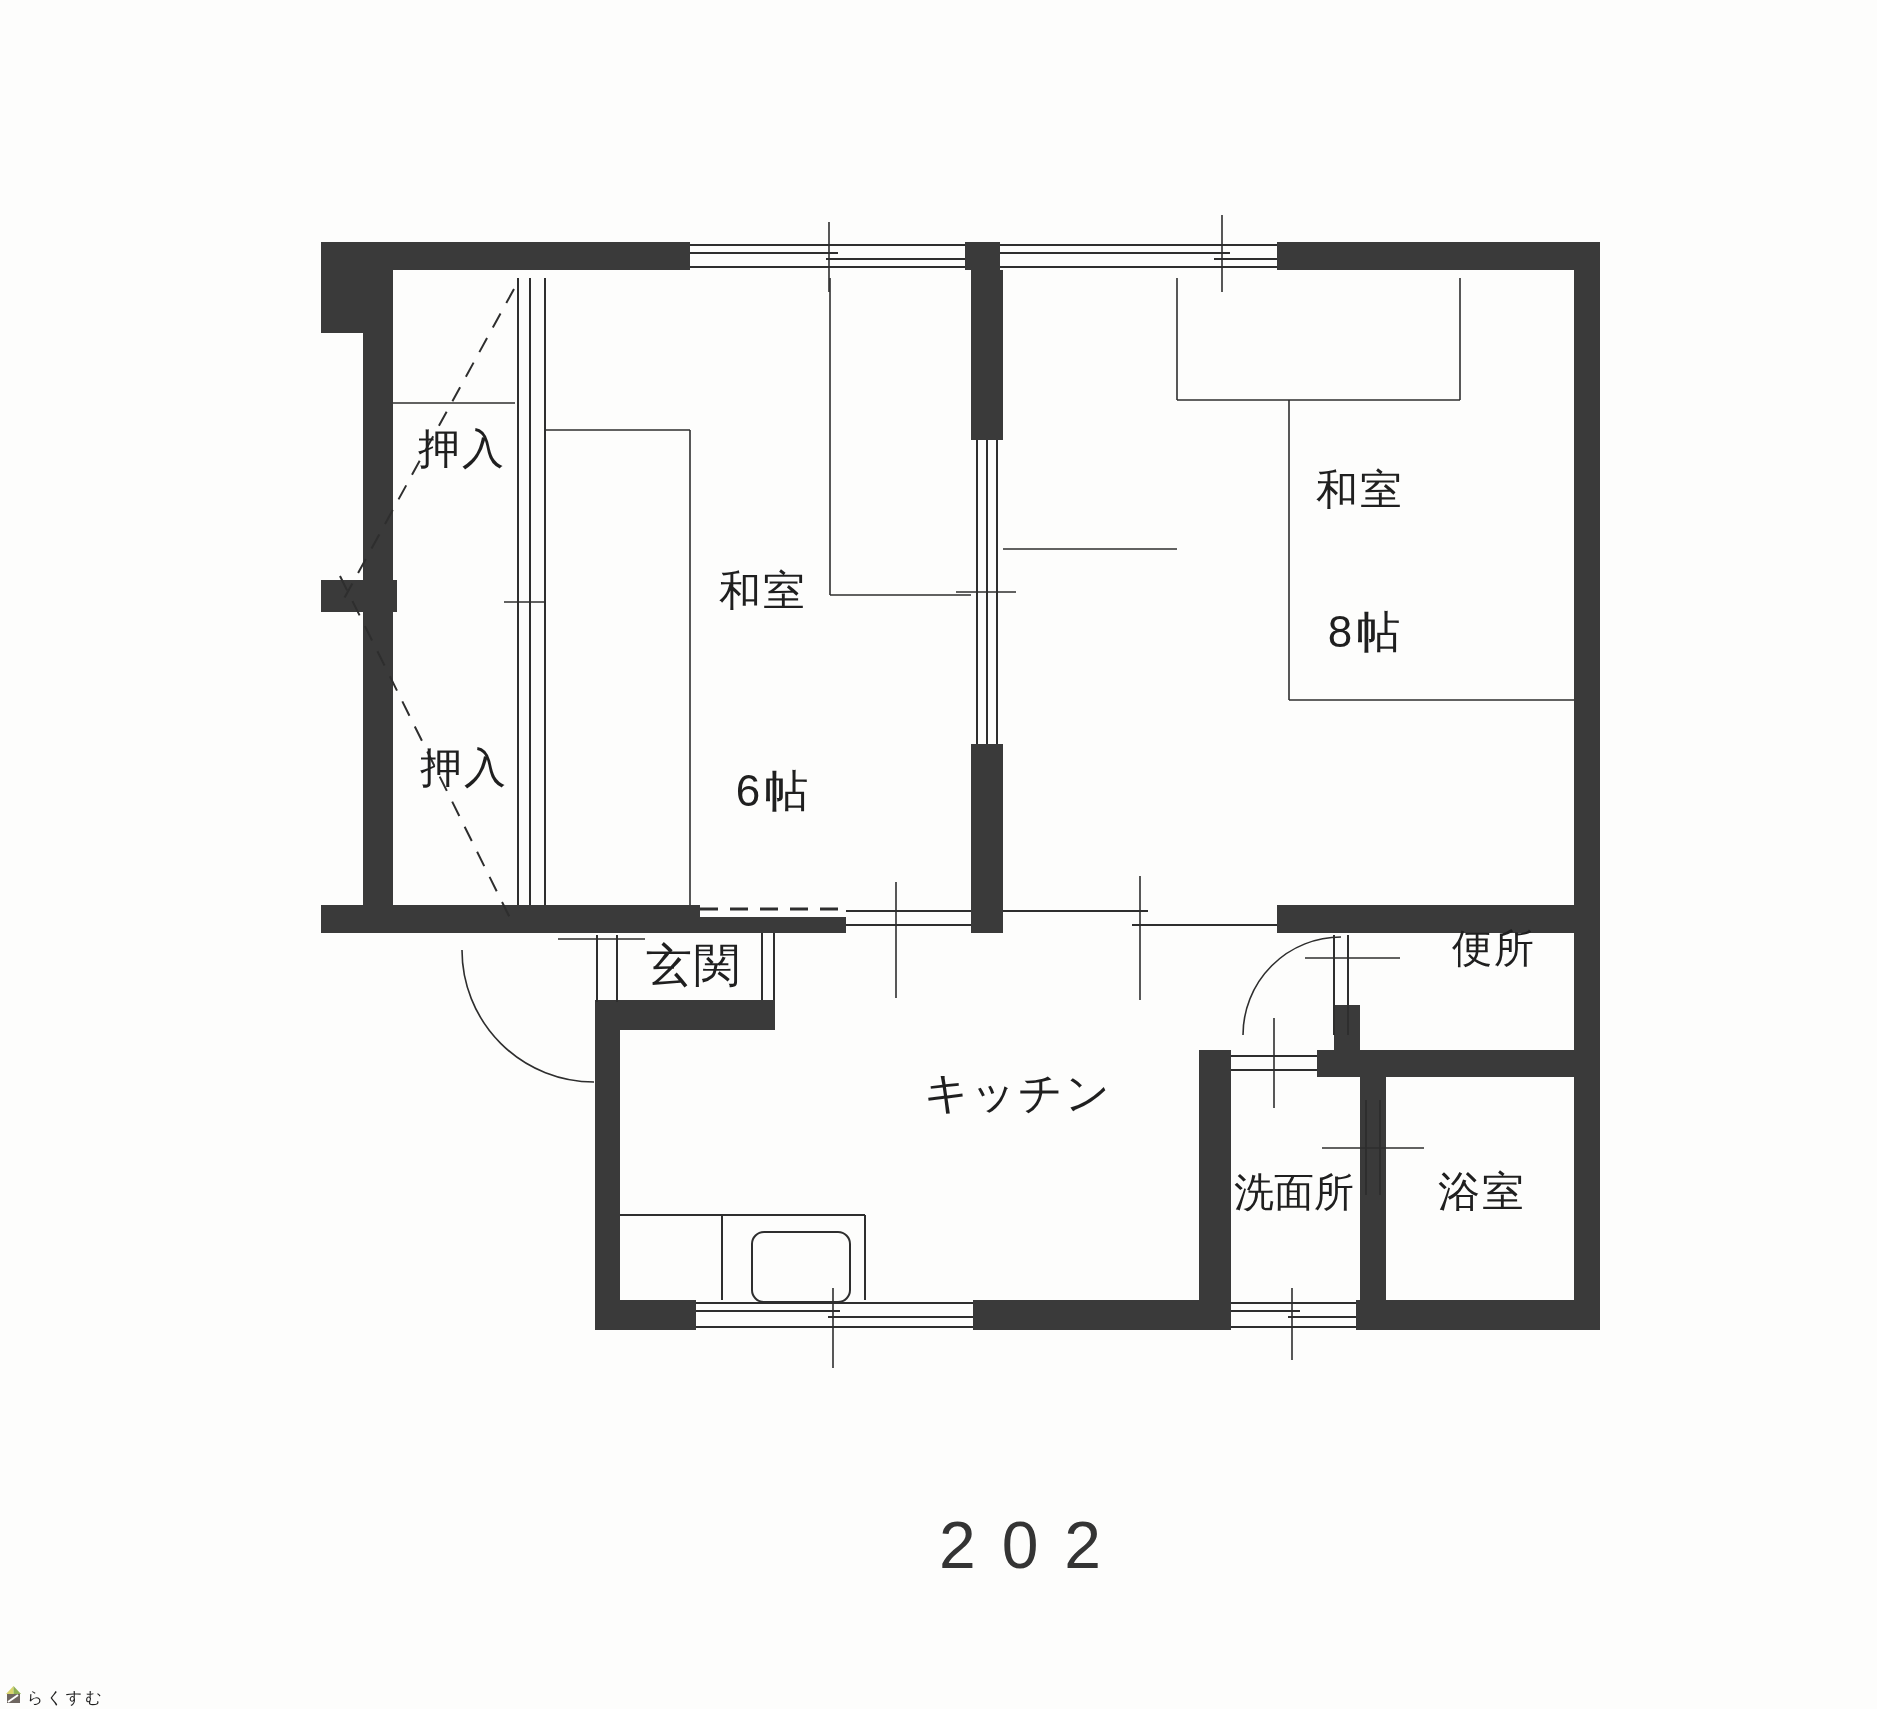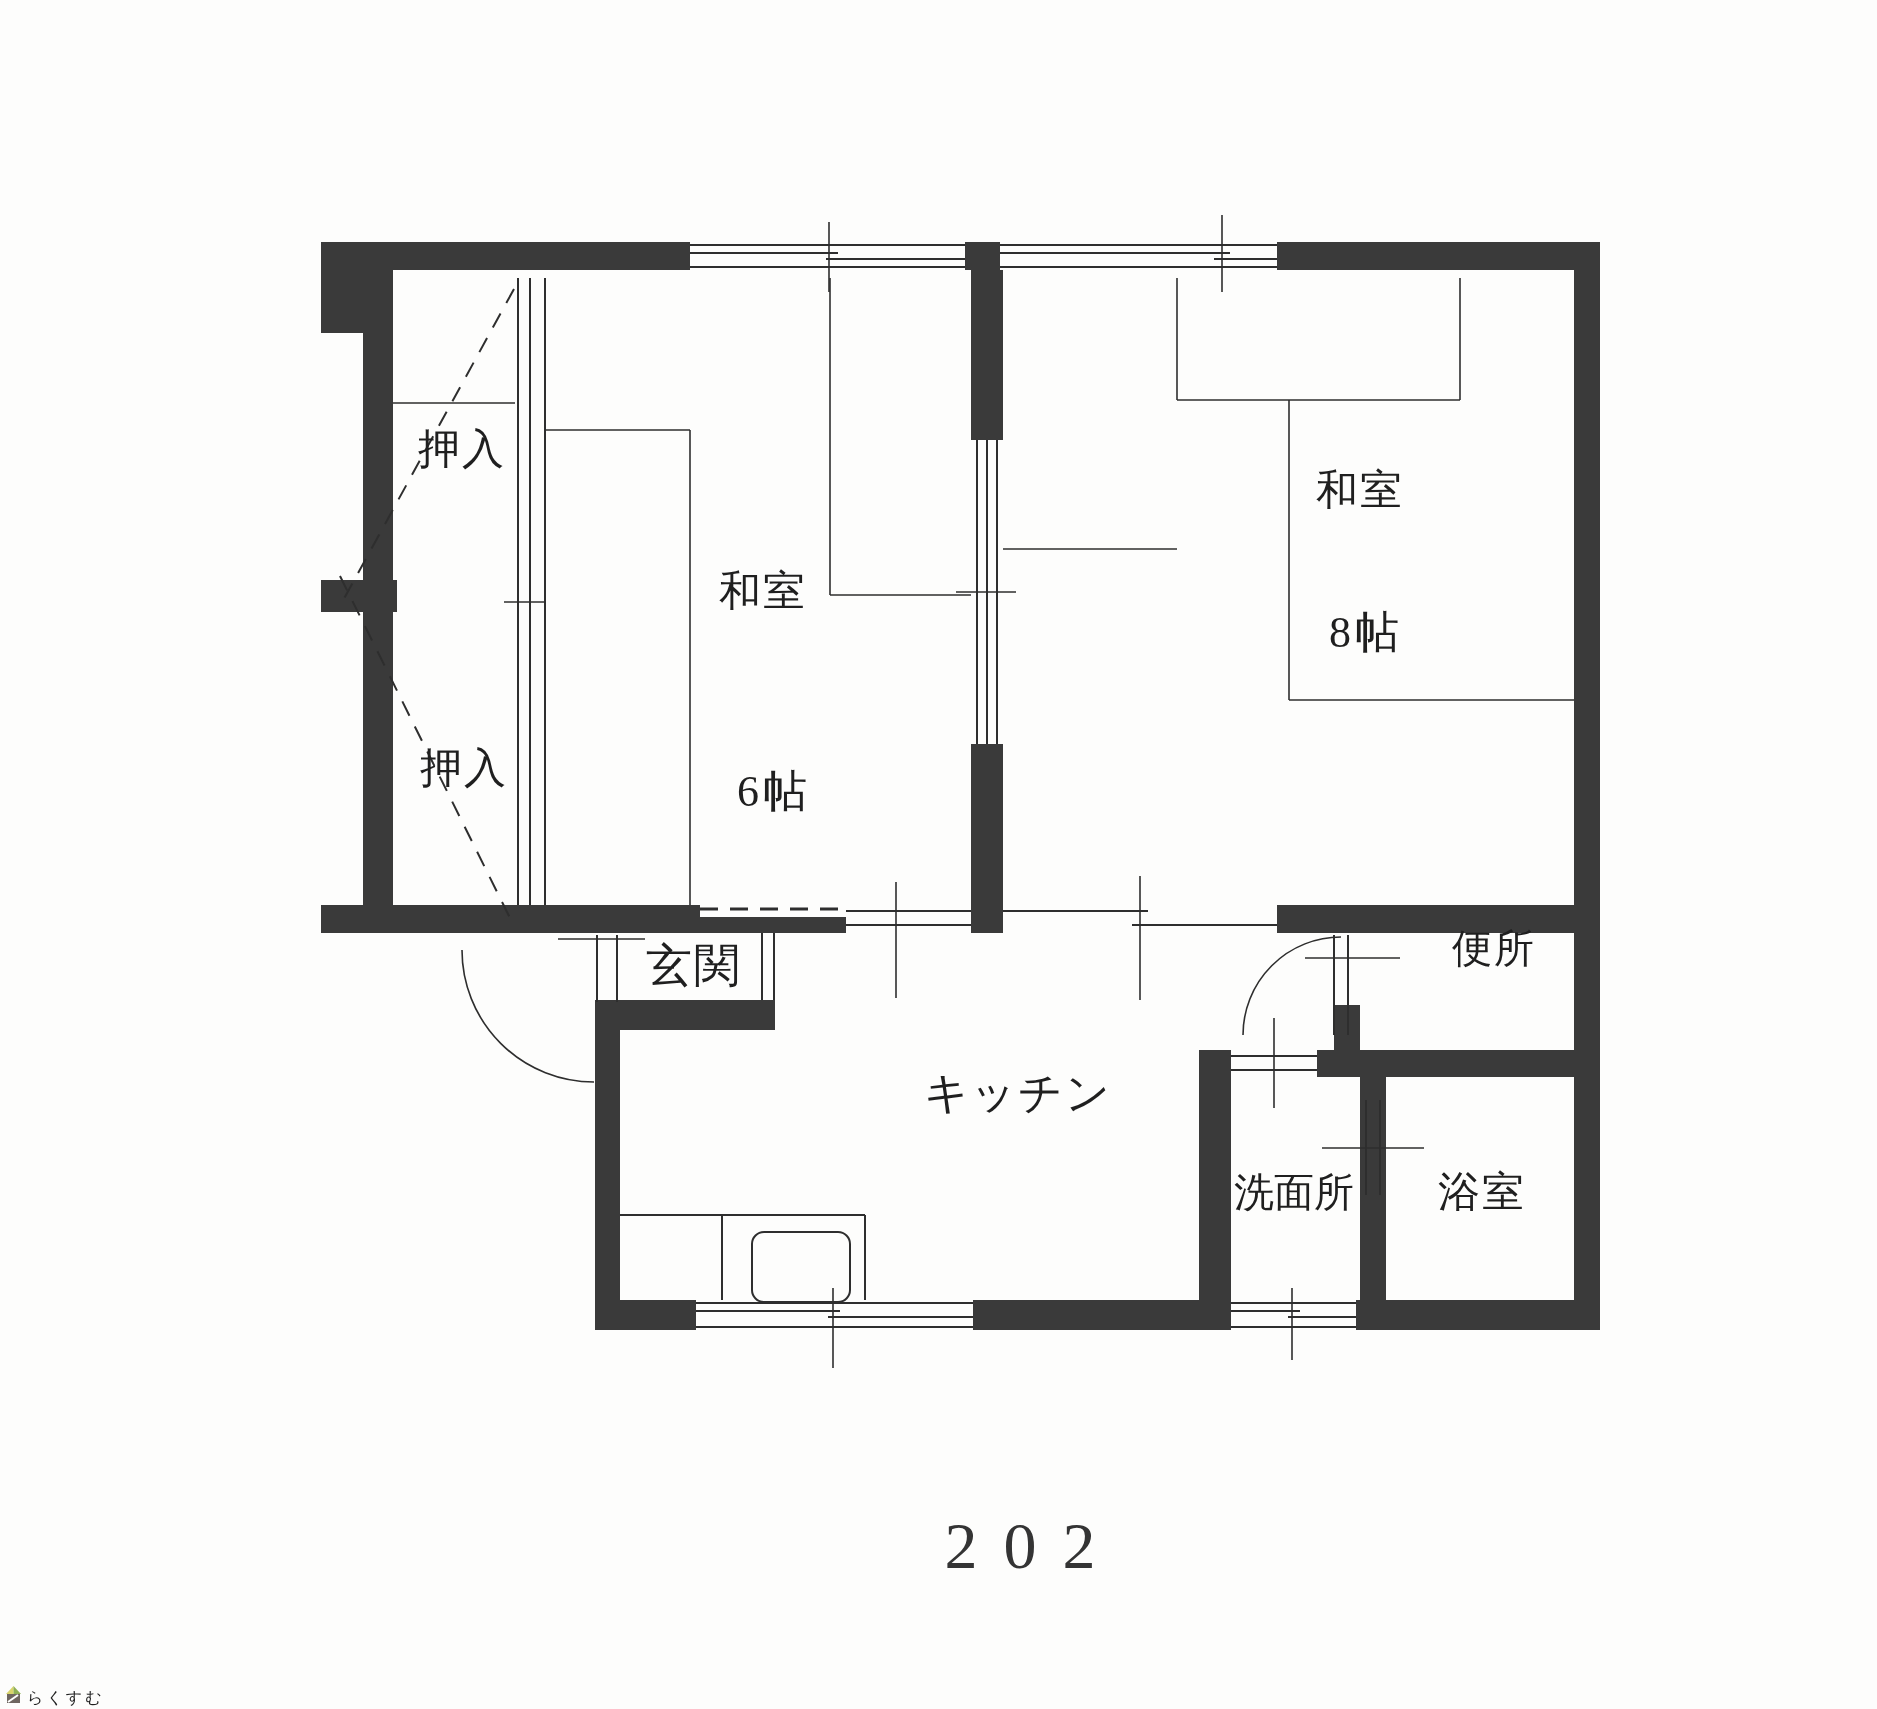--- a/index.html
+++ b/index.html
@@ -1,17 +1,17 @@
 <!DOCTYPE html>
 <html><head>
 <meta charset="utf-8">
 <style>
   html,body{margin:0;padding:0;background:#ffffff;}
   .page{position:relative;width:1877px;height:1709px;background:#fdfdfc;overflow:hidden;
-        font-family:Liberation Serif, serif;}
+        font-family:Liberation Sans, sans-serif;}
   svg{display:block}
   text{fill:#1f1f1f;}
   .room-label{font-size:42px;letter-spacing:2px;}
   .size-label{font-size:44px;letter-spacing:4px;}
   .unit-label{font-size:66px;letter-spacing:26px;fill:#343434;}
   .wm-text{font-size:16px;letter-spacing:3px;}
   .thin{stroke:#2e2e2e;stroke-width:2;fill:none;}
   .thin15{stroke:#2e2e2e;stroke-width:1.6;fill:none;}
   .wall{fill:#3a3a3a;}
   .lite{fill:#fdfdfc;}

